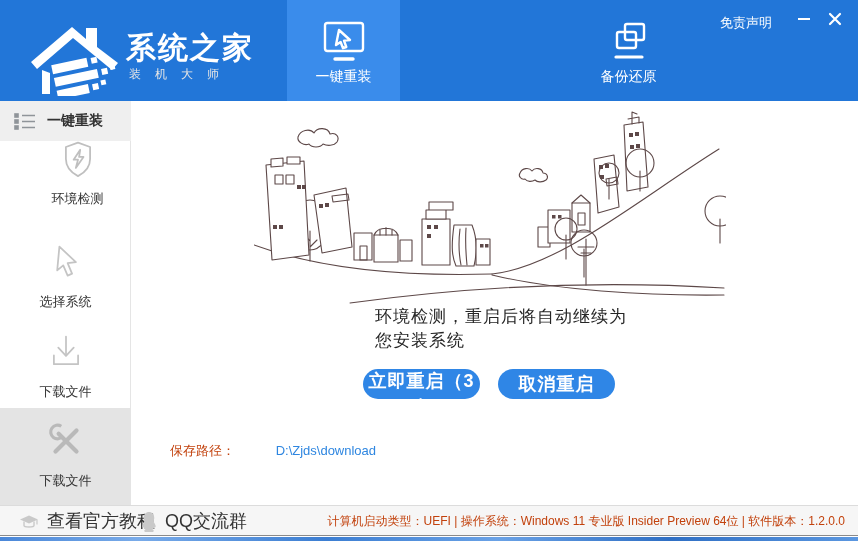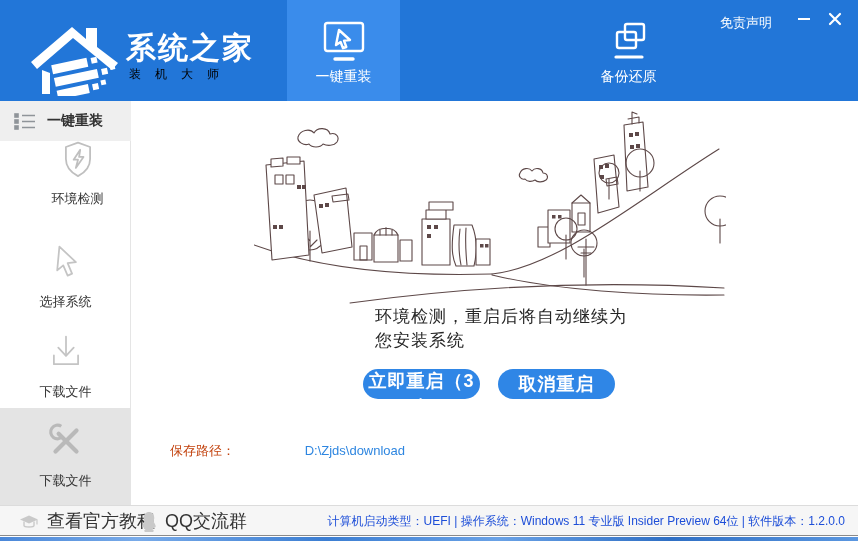--- a/index.html
+++ b/index.html
@@ -4,21 +4,21 @@
 <style>
   * { margin:0; padding:0; box-sizing:border-box; }
   html,body { width:858px; height:541px; font-family:"Liberation Sans","DejaVu Sans",sans-serif; }
   .win { position:relative; width:858px; height:541px; background:#fff; overflow:hidden; }
 
   
   .header { position:absolute; left:0; top:0; width:858px; height:101px; background:#2276d8; }
   .logo { position:absolute; left:26px; top:12px; width:250px; height:84px; }
   .logo-house { position:absolute; left:2px; top:4px; }
   .logo-title { position:absolute; left:100px; top:16px; color:#fff; font-size:30px; font-weight:bold; letter-spacing:2px; }
-  .logo-sub { position:absolute; left:103px; top:54px; color:#000000; font-size:12px; letter-spacing:14px; white-space:nowrap; }
+  .logo-sub { position:absolute; left:103px; top:54px; color:#e5e5e5; font-size:12px; letter-spacing:14px; white-space:nowrap; }
   .tab { position:absolute; top:0; height:101px; width:113px; text-align:center; cursor:pointer; }
   .tab.active { background:#3a8ceb; }
   .tab .ticon { margin-top:16px; height:48px; }
   .tab .tlabel { color:#fff; font-size:14px; margin-top:4px; }
   .t1 { left:287px; } .t2 { left:432px; } .t3 { left:572px; }
   .disclaimer { position:absolute; left:720px; top:14px; color:#fff; font-size:13px; cursor:pointer; }
   .winbtn { position:absolute; top:8px; width:24px; height:22px; display:flex; align-items:center; justify-content:center; cursor:pointer; }
   .btn-min { left:792px; } .btn-close { left:823px; }
   .minbar { width:12px; height:2px; background:#fff; }
 
@@ -33,28 +33,28 @@
 
   
   .main { position:absolute; left:132px; top:101px; width:726px; height:404px; background:#fff; }
   .illus { position:absolute; left:122px; top:6px; }
   .msg { position:absolute; left:243px; top:204px; width:290px; font-size:17px; color:#262626; line-height:1.4; letter-spacing:1px; }
   .pillbtn { position:absolute; top:268px; height:30px; border:none; border-radius:15px; background:#2f86e6; color:#fff; font-size:18px; font-weight:600; font-family:inherit; cursor:pointer; letter-spacing:1px; }
   .b-restart { left:231px; width:117px; }
   .b-cancel  { left:366px; width:117px; }
   .savepath { position:absolute; left:38px; top:341px; font-size:13px; }
   .sp-label { color:#c2410c; }
-  .sp-value { color:#2e86e0; margin-left:66px; cursor:pointer; }
+  .sp-value { color:#2e86e0; margin-left:37px; cursor:pointer; }
 
   
   .footer { position:absolute; left:0; top:505px; width:858px; height:31px; background:#f6f6f6; border-top:1px solid #dcdcdc; border-bottom:1px solid #8a8a8a; }
   .f-item { position:absolute; top:0; height:30px; display:flex; align-items:center; cursor:pointer; }
   .f-tut { left:18px; } .f-qq { left:140px; }
   .f-item .lbl { font-size:18px; color:#333; margin-left:7px; }
-  .f-status { position:absolute; right:13px; top:0; height:30px; line-height:30px; font-size:12px; color:#1d4ed8; white-space:nowrap; }
+  .f-status { position:absolute; right:13px; top:0; height:30px; line-height:30px; font-size:12px; color:#c2410c; white-space:nowrap; }
   .strip { position:absolute; left:0; top:537px; width:858px; height:4px;
            background:linear-gradient(90deg,#4a87d8 0%,#79abe9 16%,#3c7ed2 38%,#6aa2e6 58%,#2f6fc4 78%,#5b97e0 100%); }
 </style>
 </head>
 <body>
 
 <div class="win">
 
   <div class="header">
 

